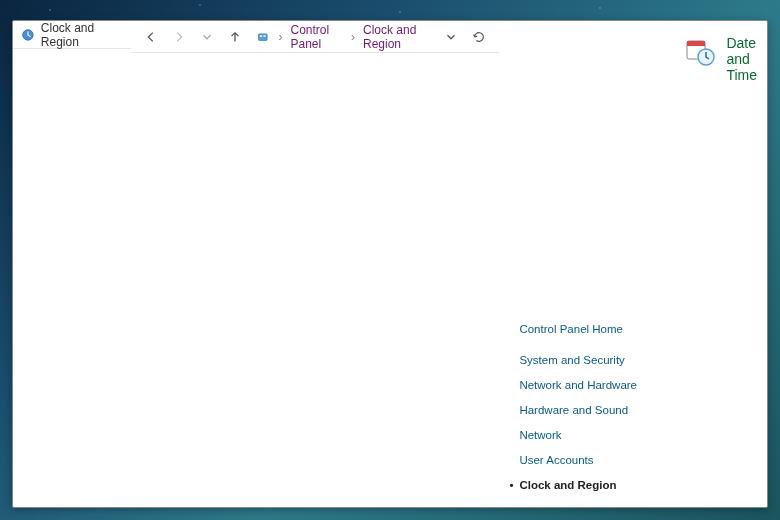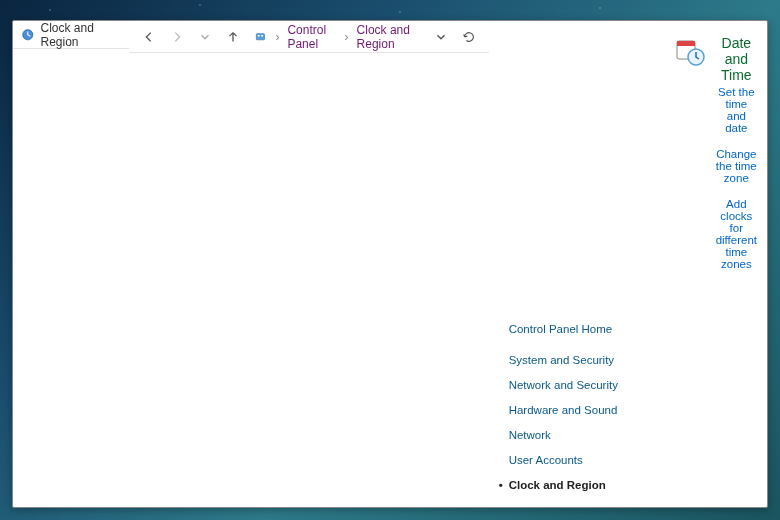--- a/index.html
+++ b/index.html
@@ -17,21 +17,21 @@
     .toolbar-right { display: flex; gap: 4px; }
     .content { flex: 1; display: flex; }
     .sidebar { width: 175px; padding: 14px 10px 14px 20px; display: flex; flex-direction: column; gap: 10px; font-size: 11.5px; justify-content: flex-end; }
     .sidebar-home { color: #0a5a8a; margin-bottom: 8px; cursor: pointer; }
     .sidebar-item { color: #0a5a8a; cursor: pointer; line-height: 1.3; }
     .sidebar-item.active { color: #222; list-style: disc; margin-left: 0; position: relative; font-weight: 600; }
     .sidebar-item.active::before { content: "•"; position: absolute; left: -10px; color: #222; }
     .main { flex: 1; padding: 14px 10px; position: relative; }
     .category { display: flex; gap: 10px; margin-bottom: 18px; }
     .cat-icon { width: 32px; height: 32px; flex-shrink: 0; display: flex; align-items: center; justify-content: center; }
-    .cat-body { flex: 1; text-align: center; }
+    .cat-body { flex: 1; }
     .cat-title { font-size: 14px; color: #0b6b2f; margin-bottom: 3px; cursor: pointer; }
     .cat-links { display: flex; flex-wrap: wrap; gap: 14px; font-size: 11.5px; }
     .cat-link { color: #0066cc; cursor: pointer; }
     .arrow-annotation { position: absolute; left: 280px; top: 122px; pointer-events: none; }
   </style>
 </head>
 <body>
 
 <div class="bg-stars"></div>
 
@@ -92,45 +92,40 @@
             <path d="M3 8a5 5 0 1 1 2 4 M3 8l-1-3 M3 8l3-1" stroke="#555" stroke-width="1.3" fill="none"></path>
           </svg>
       </button>
     </div>
   </div>
 
   <div class="content">
     <nav class="sidebar">
       <div class="sidebar-home">Control Panel Home</div>
       <div class="sidebar-item">System and Security</div>
-      <div class="sidebar-item">Network and Security</div>
+      <div class="sidebar-item">Network and Hardware</div>
       <div class="sidebar-item">Hardware and Sound</div>
       <div class="sidebar-item">Network</div>
       <div class="sidebar-item">User Accounts</div>
       <div class="sidebar-item active">Clock and Region</div>
     </nav>
 
     <main class="main">
 
       <div class="category">
         <div class="cat-icon">
           <svg viewBox="0 0 32 32">
               <rect x="3" y="6" width="18" height="18" rx="2" fill="#fff" stroke="#888"></rect>
               <rect x="3" y="6" width="18" height="5" fill="#d44"></rect>
               <circle cx="22" cy="22" r="8" fill="#e8f4fb" stroke="#5aa0d8" stroke-width="1.5"></circle>
               <path d="M22 17v5l3 2" stroke="#2a6aa9" stroke-width="1.5" fill="none"></path>
             </svg>
         </div>
         <div class="cat-body">
           <div class="cat-title">Date and Time</div>
-          <div class="cat-links">
-            <span class="cat-link">Set the time and date</span>
-            <span class="cat-link">Change the time zone</span>
-            <span class="cat-link">Add clocks for different time zones</span>
-          </div>
         </div>
       </div>
 
 
       <div class="arrow-annotation">
         <svg width="130" height="38" viewBox="0 0 130 38">
           <polygon points="0,19 28,2 28,11 130,11 130,27 28,27 28,36" fill="#d22020"></polygon>
         </svg>
       </div>
 

